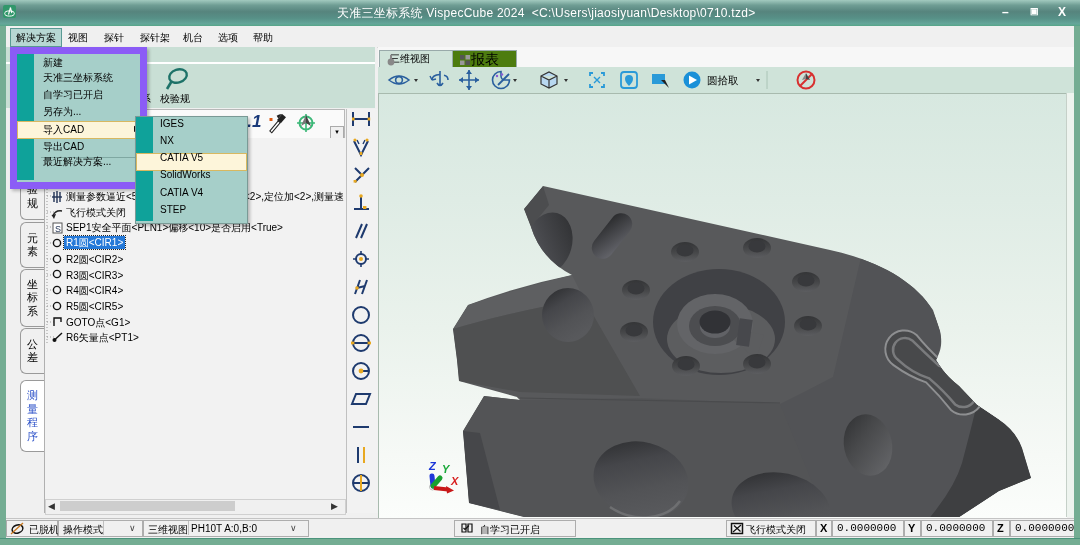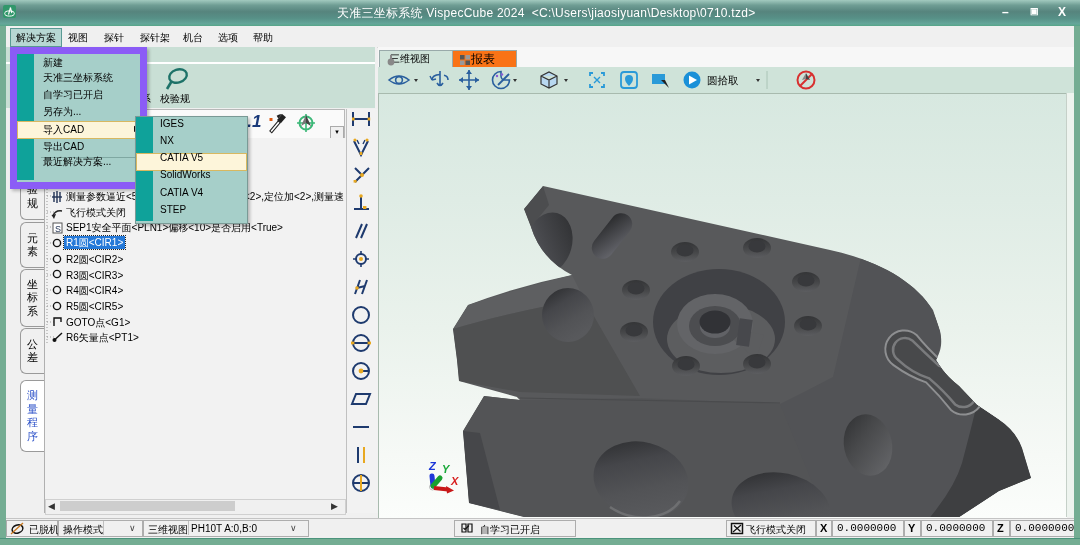--- a/index.html
+++ b/index.html
@@ -23,21 +23,21 @@
 
 .vtab{position:absolute;left:20px;width:23px;background:#f0f0f0;border:1px solid #9a9a9a;border-right:none;border-radius:6px 0 0 6px;font-size:11px;color:#000;text-align:center;line-height:13.5px;display:flex;flex-direction:column;justify-content:center}
 
 #istrip{left:346px;top:109px;width:31px;height:404px;background:#f2f2f2;border-left:1px solid #c0c0c0}
 
 #hscroll{left:45px;top:499px;width:299px;height:14px;background:#f0f0f0;border:1px solid #d0d0d0}
 #hthumb{left:60px;top:501px;width:175px;height:10px;background:#cdcdcd}
 
 #rtabs{left:378px;top:47px;width:702px;height:20px;background:#f7f7f7}
 #rtab1{left:379px;top:50px;width:72px;height:17px;background:#cfe3d9;border:1px solid #9aa;border-bottom:none;font-size:10px;line-height:16px}
-#rtab2{left:452px;top:50px;width:45px;height:17px;background:#f97316;border:1px solid #9aa;border-bottom:none;font-size:12px;line-height:16px}
+#rtab2{left:452px;top:50px;width:45px;height:17px;background:#4d7c0f;border:1px solid #9aa;border-bottom:none;font-size:14px;line-height:16px}
 #rtoolbar{left:378px;top:67px;width:702px;height:26px;background:#cfe3d9}
 #viewport{left:378px;top:93px;width:688px;height:424px;background:linear-gradient(180deg,#d7e8e0 0%,#dfece5 25%,#eaf2ec 55%,#f6f9f6 85%,#fbfdfb 100%);border-top:1px solid #a8baae;border-left:1px solid #a8baae;overflow:hidden}
 #vrightstrip{left:1066px;top:93px;width:8px;height:424px;background:#eef4ef;border-left:1px solid #c5d0c8}
 
 #statusbar{left:0;top:518px;width:1080px;height:20px;background:#f0f0f0;border-top:1px solid #c4c4c4}
 .sbox{position:absolute;top:520px;height:15px;border:1px solid #adadad;font-size:10px;color:#000;background:#f0f0f0;white-space:nowrap}
 .smono{font-family:"Liberation Mono",monospace;font-size:11px}
 
 #bleft{left:0;top:26px;width:6px;height:512px;background:#74ad93}
 #bright{left:1074px;top:26px;width:6px;height:512px;background:#74ad93}

